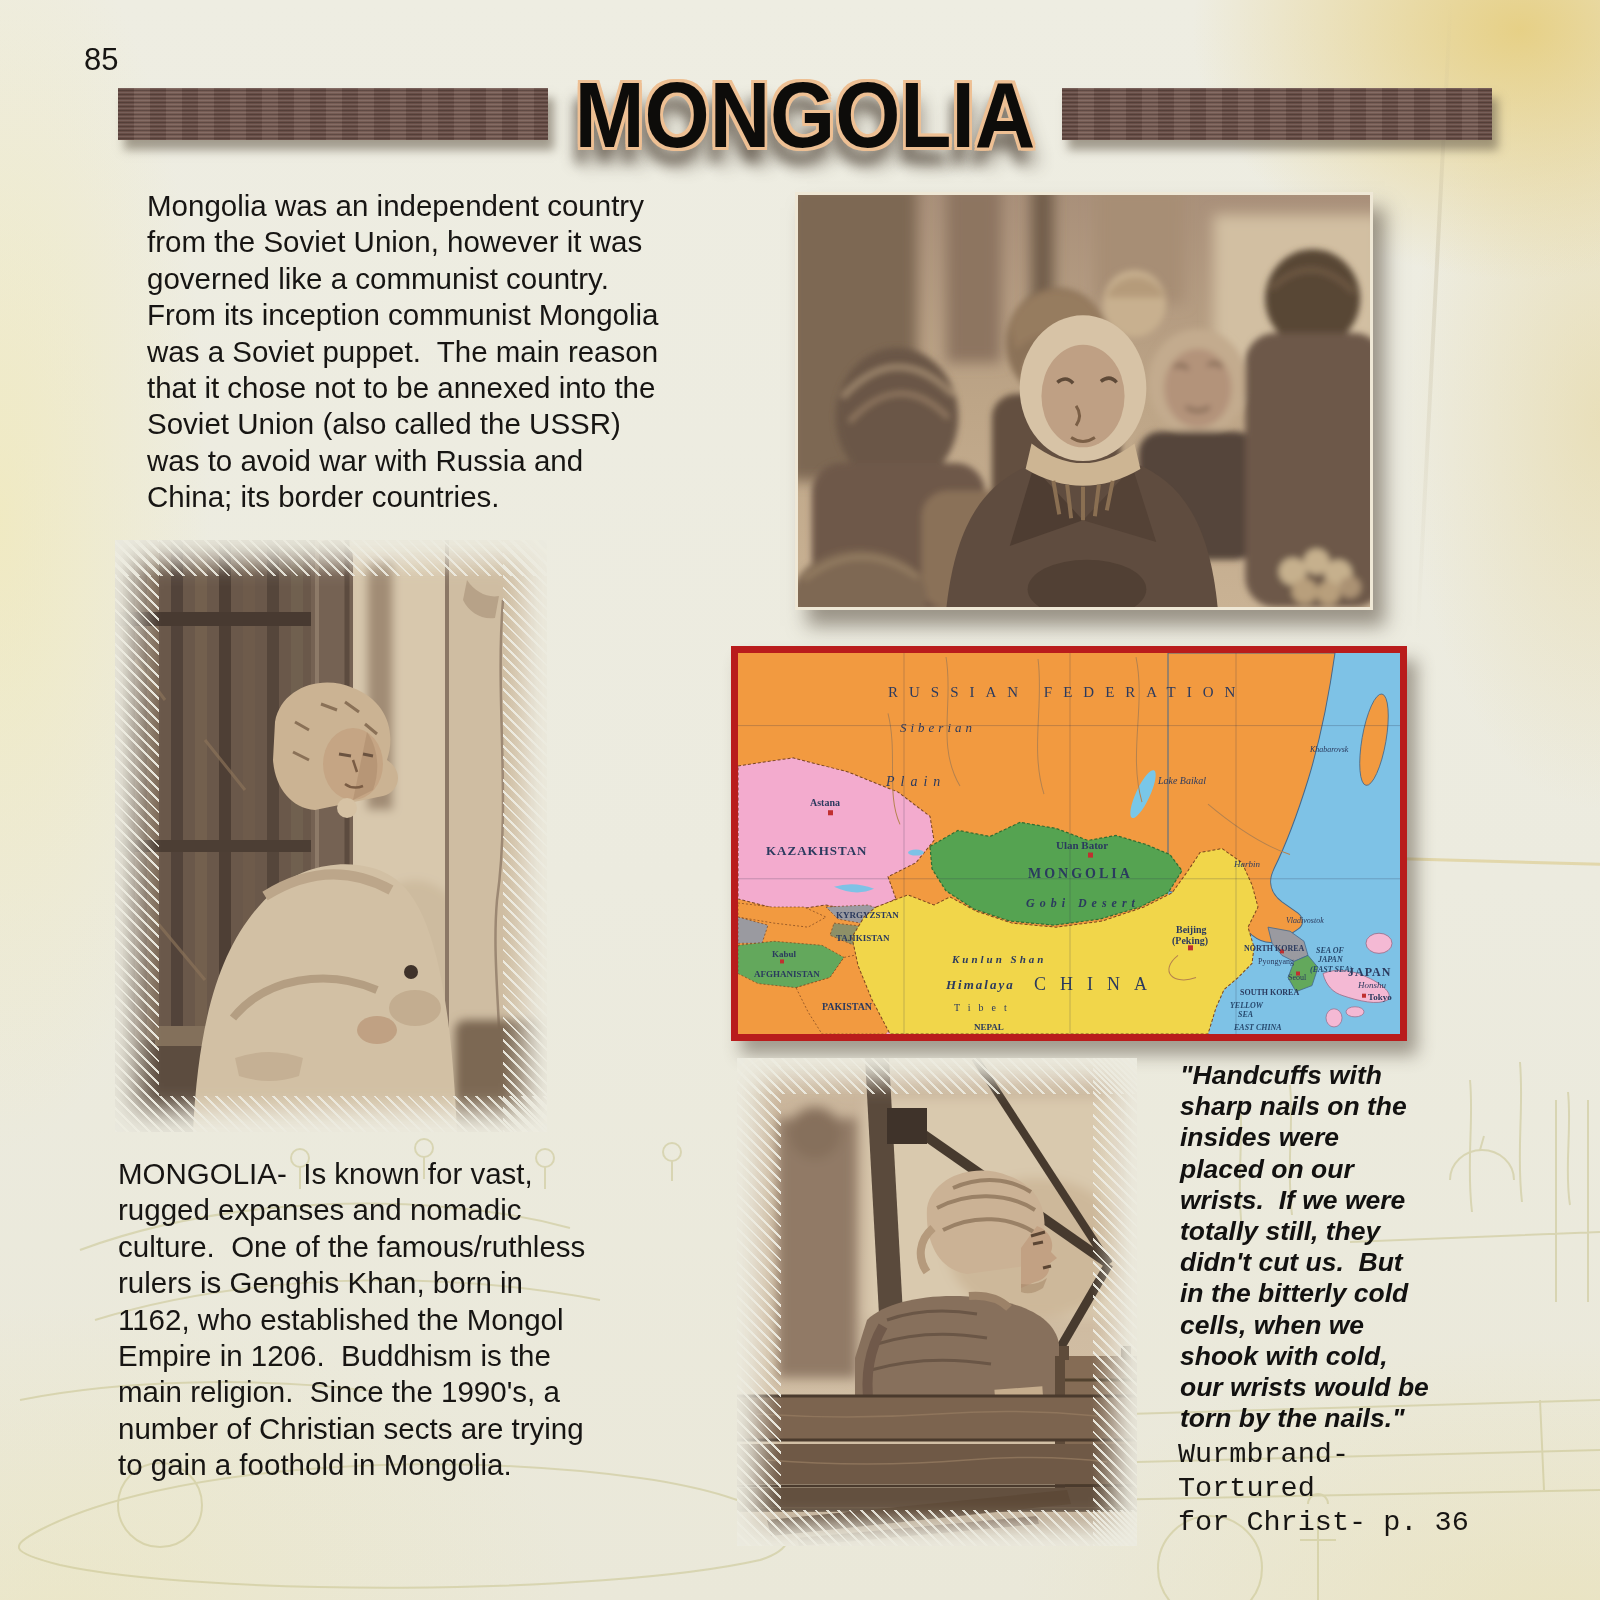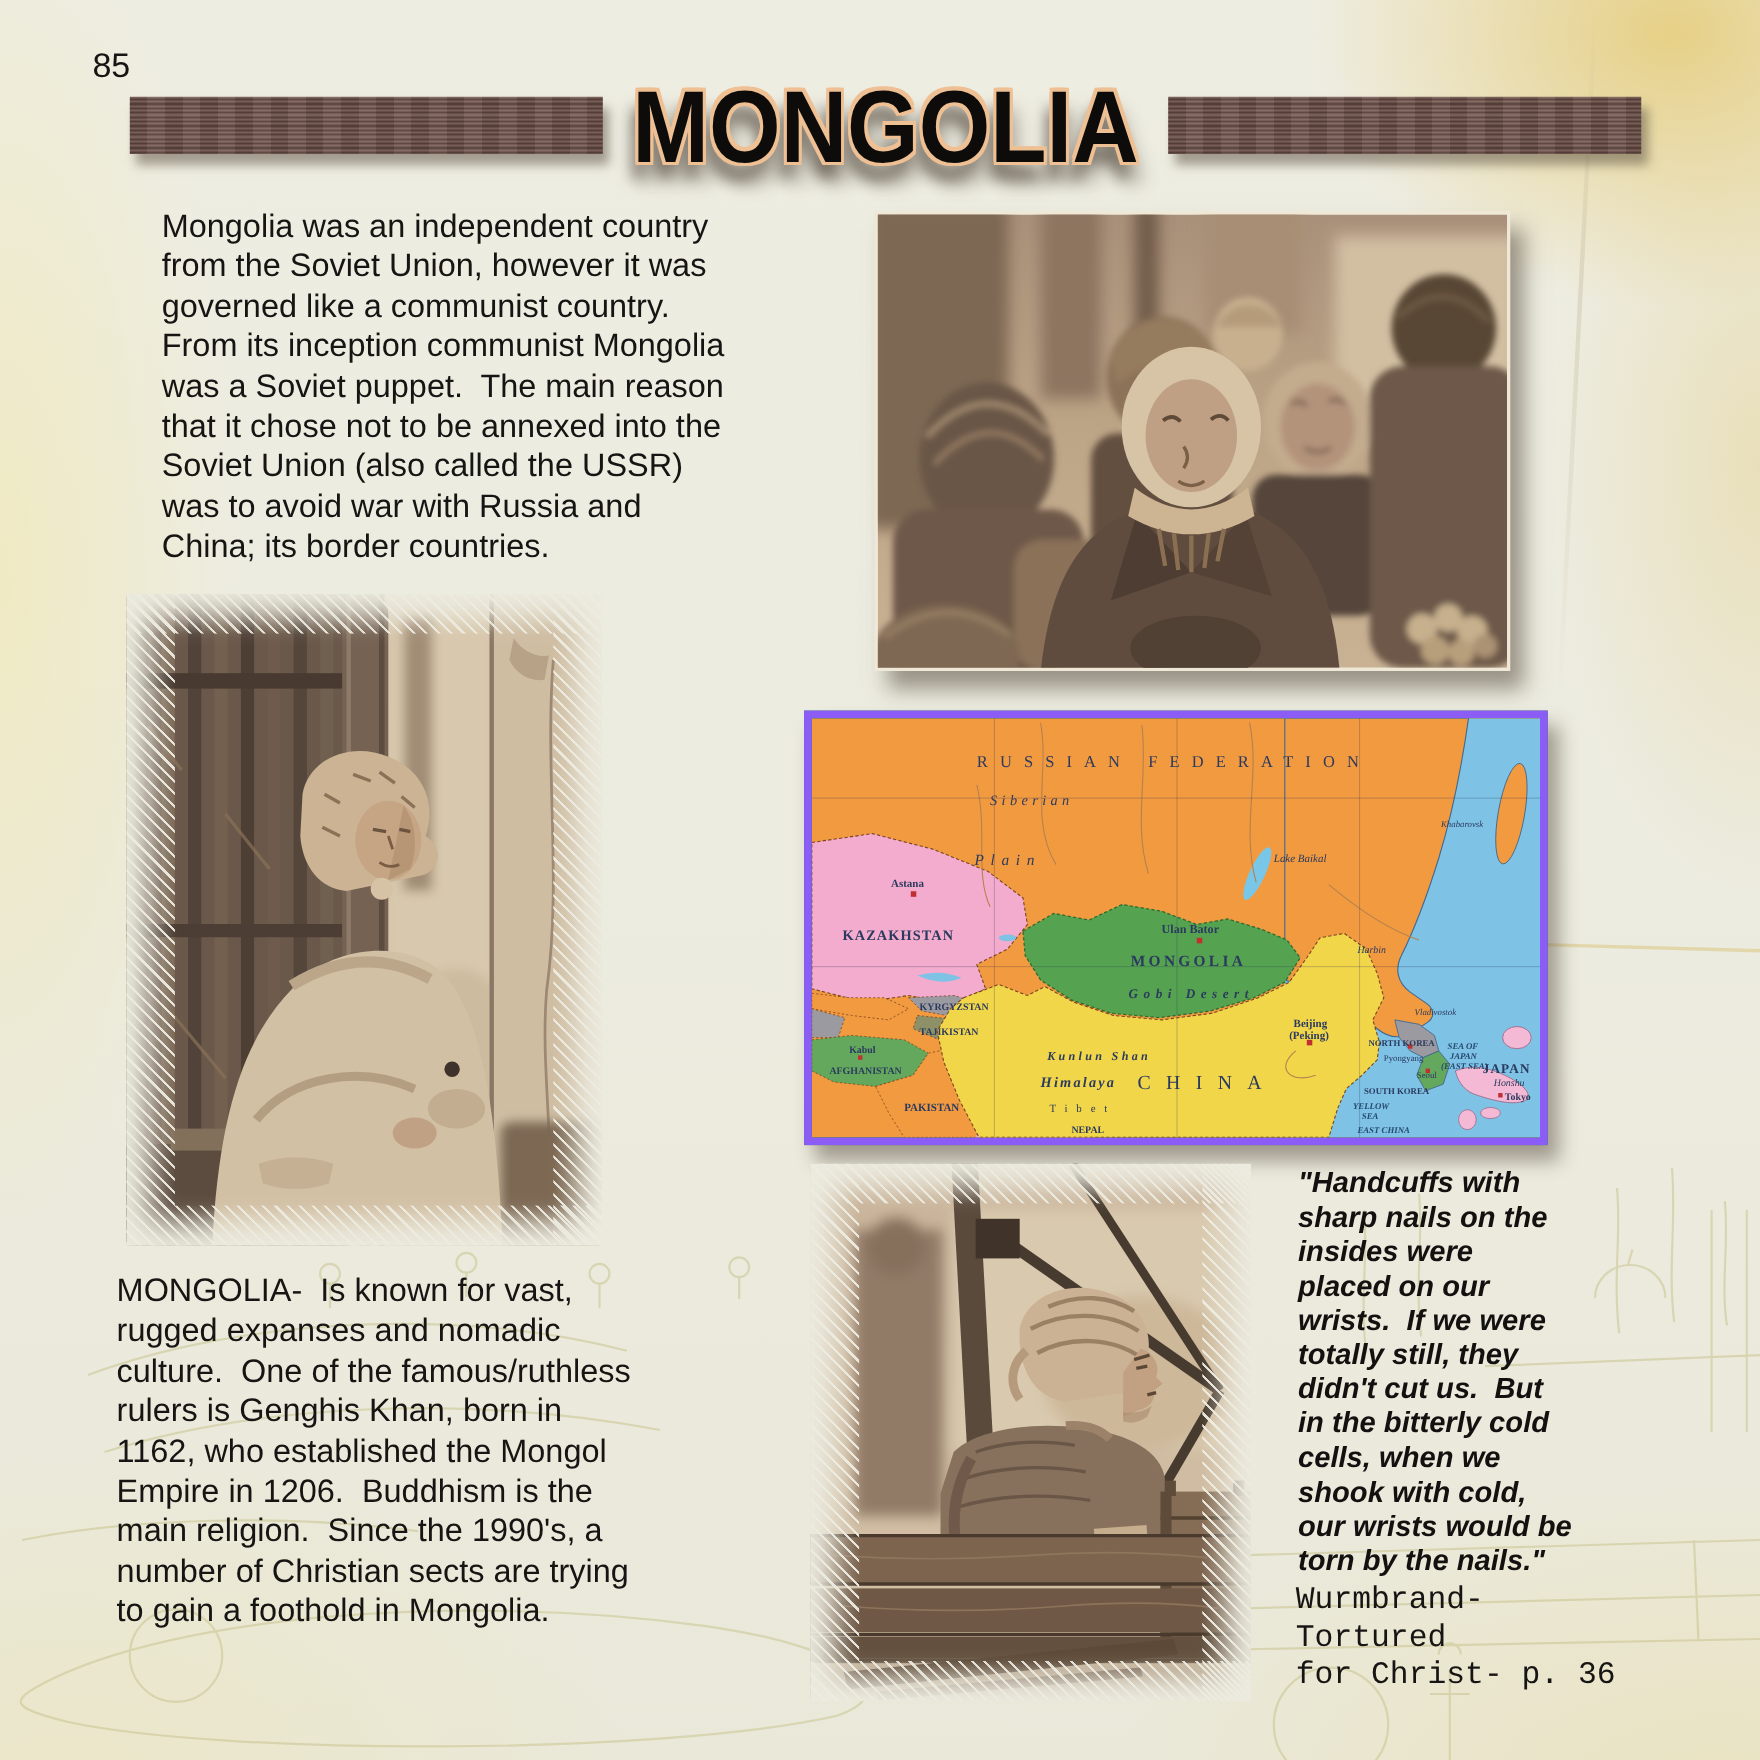--- a/index.html
+++ b/index.html
@@ -35,21 +35,21 @@
   .page-title{position:absolute;left:545px;top:62px;width:520px;text-align:center;z-index:3;
     font-size:93px;font-weight:700;letter-spacing:0px;color:#0d0c0a;
     transform:scaleX(.90);transform-origin:50% 50%;
     text-shadow:
       -3px -3px 0 #eec094, 3px -3px 0 #eec094, -3px 3px 0 #eec094, 3px 3px 0 #eec094,
       -3px 0 0 #eec094, 3px 0 0 #eec094, 0 -3px 0 #eec094, 0 3px 0 #eec094,
       -6px 16px 14px rgba(75,64,52,.70), 6px 18px 18px rgba(75,64,52,.45);}
 
   .para{position:absolute;font-size:29.5px;line-height:36.4px;white-space:pre-wrap;z-index:2;}
   .para.intro{left:127px;top:188px;width:640px;margin-left:20px;}
-  .para.mongolia{left:106px;top:1156px;width:640px;}
+  .para.mongolia{left:118px;top:1156px;width:640px;}
 
   .quote{position:absolute;left:1180px;top:1060px;width:300px;z-index:2;
     font-weight:700;font-style:italic;font-size:26.5px;line-height:31.2px;white-space:pre-wrap;color:#121110;}
   .attribution{position:absolute;left:1178px;top:1438px;width:300px;z-index:2;
     font-size:28.5px;line-height:34px;white-space:pre-wrap;font-family:Liberation Mono, monospace;}
 
   .photo{position:absolute;z-index:1;}
   .photo svg{display:block;width:100%;height:100%;}
   .photo1{left:795px;top:192px;width:578px;height:418px;box-sizing:border-box;
     border:3px solid #efe8d6;box-shadow:12px 16px 18px rgba(72,60,46,.50);}
@@ -66,21 +66,21 @@
     background:linear-gradient(to left, rgba(236,235,223,.55), rgba(236,235,223,0)),
       repeating-linear-gradient(45deg, rgba(238,236,226,.95) 0 2px, rgba(238,236,226,0) 2px 8px);}
   .hatch.ht{left:0;top:0;right:0;height:36px;
     background:linear-gradient(to bottom, rgba(236,235,223,.55), rgba(236,235,223,0)),
       repeating-linear-gradient(45deg, rgba(238,236,226,.9) 0 2px, rgba(238,236,226,0) 2px 8px);}
   .hatch.hb{left:0;bottom:0;right:0;height:36px;
     background:linear-gradient(to top, rgba(236,235,223,.55), rgba(236,235,223,0)),
       repeating-linear-gradient(45deg, rgba(238,236,226,.9) 0 2px, rgba(238,236,226,0) 2px 8px);}
 
   .map-frame{position:absolute;left:731px;top:646px;width:676px;height:395px;z-index:1;
-    box-sizing:border-box;border:7px solid #8b5cf6;background:#15803d;
+    box-sizing:border-box;border:7px solid #b91c1c;background:#14b8a6;
     box-shadow:10px 14px 16px rgba(72,60,46,.45);}
   .map-frame svg{display:block;width:100%;height:100%;}
 
   .mlab{font-family:"Liberation Serif",serif;fill:#2b3a5e;}
   .mlab.it{font-style:italic;}
   .mlab.b{font-weight:700;}
   .mlab.sea{fill:#27496e;font-style:italic;}
 </style>
 </head>
 <body>

